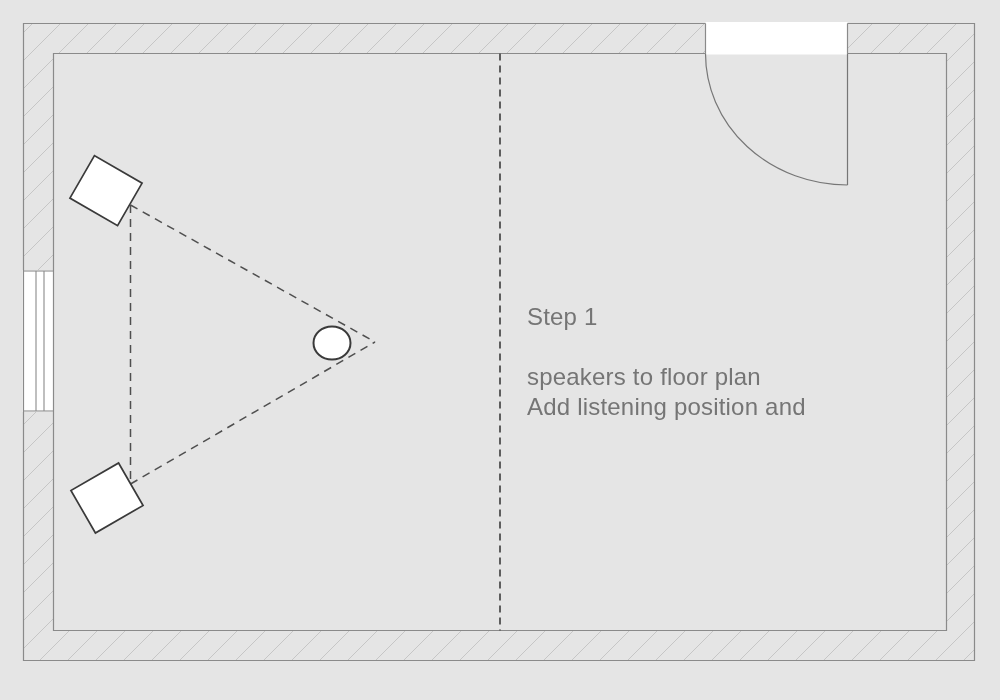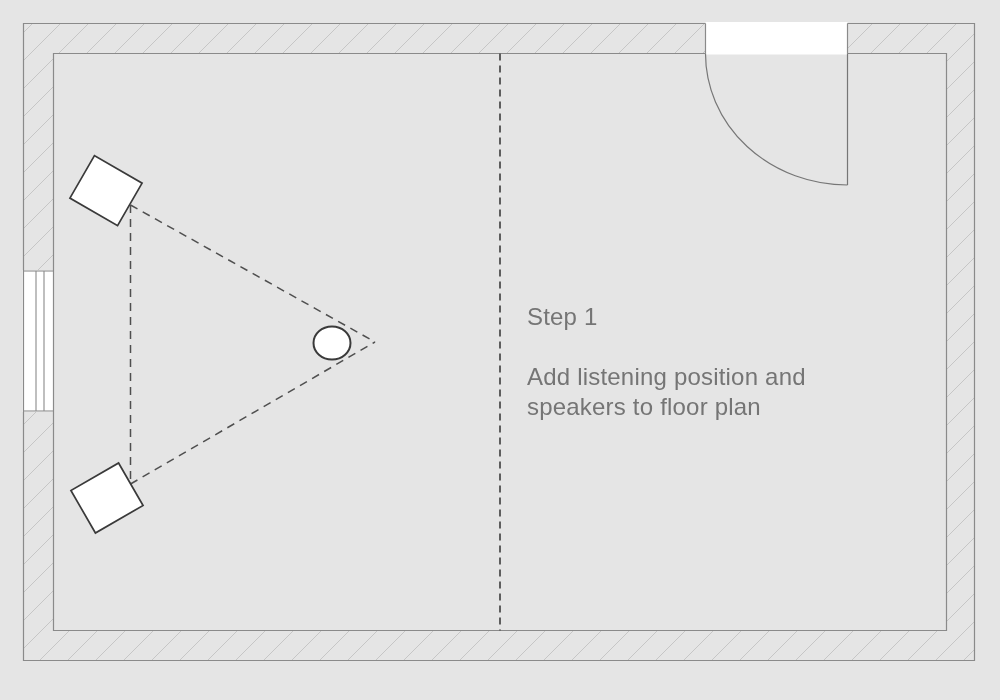--- a/index.html
+++ b/index.html
@@ -82,17 +82,17 @@
     <g stroke-width="1.7" fill="#ffffff" stroke="#3a3a3a">
       <rect x="78.5" y="166.1" width="55" height="49" transform="rotate(30 106 190.6)"></rect>
       <rect x="79.5" y="473.5" width="55" height="49" transform="rotate(-30 107 498)"></rect>
       <ellipse cx="332" cy="343" rx="18.5" ry="16.5" stroke-width="2"></ellipse>
     </g>
   </svg>
 
   <div class="annotation">
     <div>Step 1</div>
     <div class="gap"></div>
+    <div>speakers to floor plan</div>
     <div>Add listening position and</div>
-    <div>speakers to floor plan</div>
   </div>
 
 </div>
 
 </body></html>

